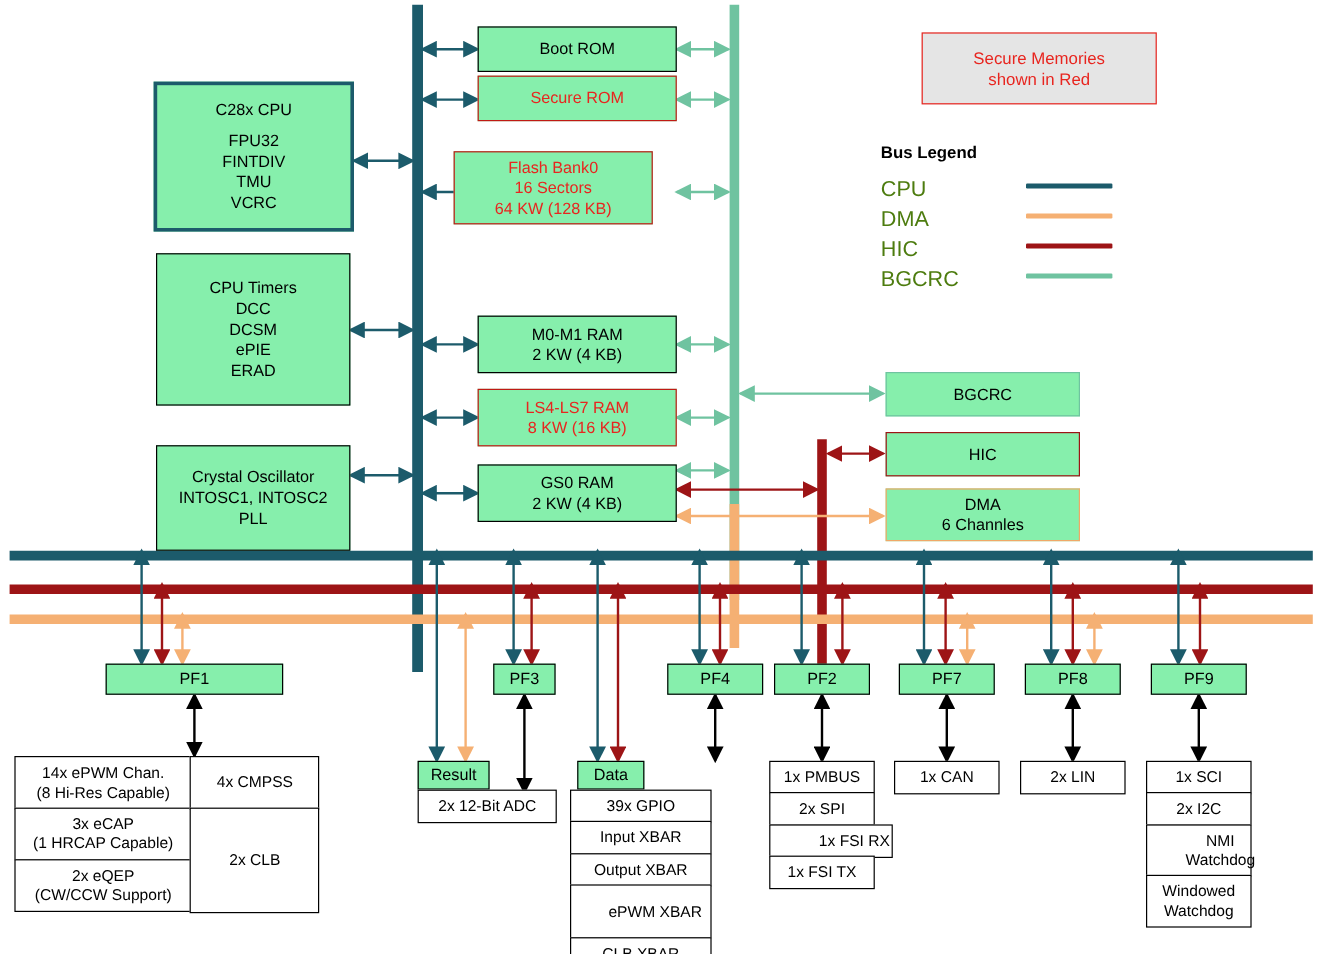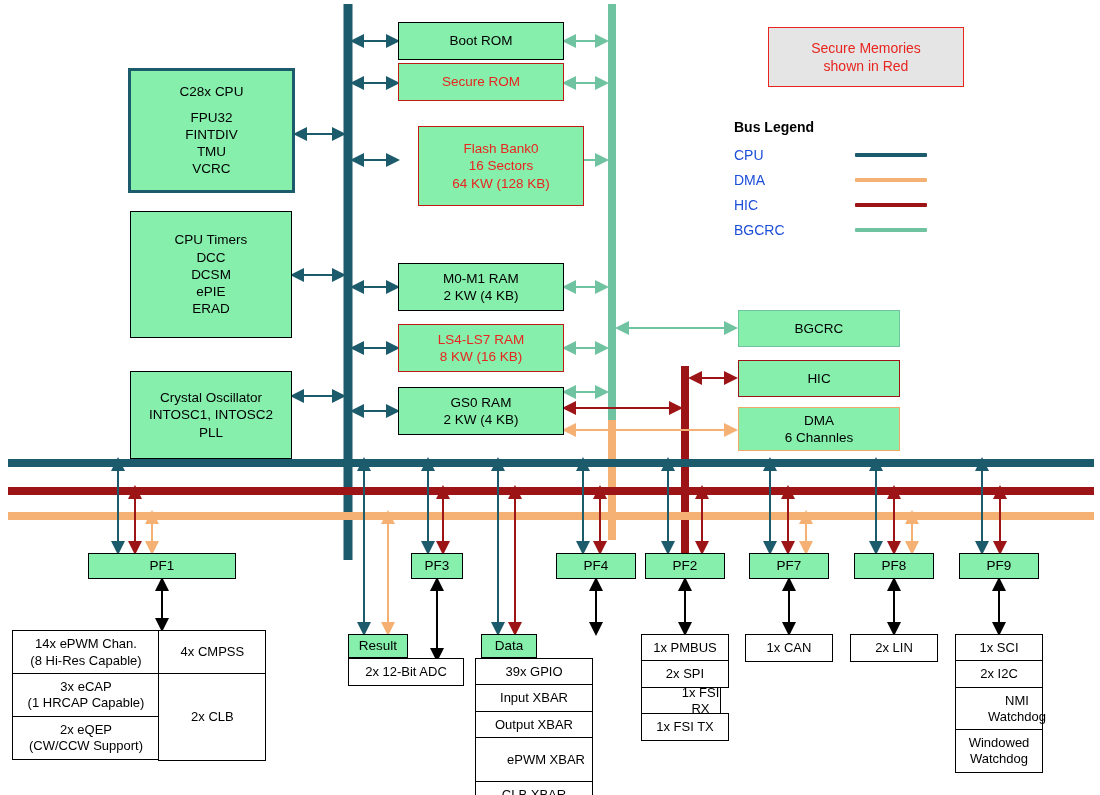--- a/index.html
+++ b/index.html
@@ -31,21 +31,21 @@
   .red{color:#e8251f;}
   .redborder{border-color:#c01a14;}
   .teal-thick{border:3px solid #1c5b6b;}
   .green-border{border:1.6px solid #6fc3a0;}
   .orange-border{border:1.6px solid #f0a868;}
   .darkred-border{border:1.8px solid #9d1416;}
   .legend-title{
     position:absolute;font-weight:bold;font-size:14px;color:#000;
   }
   .legend-label{
-    position:absolute;font-size:14px;color:#1d4ed8;
+    position:absolute;font-size:18px;color:#4d7c0f;
   }
   .legend-bar{position:absolute;height:4px;border-radius:1px;}
   .note{
     position:absolute;
     border:1.6px solid #e8251f;
     color:#e8251f;
     font-size:14px;
     text-align:center;
     display:flex;align-items:center;justify-content:center;
     line-height:1.3;
@@ -278,21 +278,21 @@
   </div>
 
   <div class="box" style="left:398px;top:22px;width:166px;height:38px;">
     <span class="ln">Boot ROM</span>
   </div>
 
   <div class="box redborder" style="left:398px;top:63px;width:166px;height:38px;">
     <span class="ln red">Secure ROM</span>
   </div>
 
-  <div class="box redborder" style="left:418px;top:126px;width:166px;height:80px;">
+  <div class="box redborder" style="left:378px;top:126px;width:166px;height:61px;">
     <span class="ln red">Flash Bank0</span>
     <span class="ln red">16 Sectors</span>
     <span class="ln red">64 KW (128 KB)</span>
   </div>
 
   <div class="box" style="left:398px;top:263px;width:166px;height:48px;">
     <span class="ln">M0-M1 RAM</span>
     <span class="ln">2 KW (4 KB)</span>
   </div>
 
@@ -396,21 +396,21 @@
     </div>
   </div>
 
   <div class="grp" style="left:641px;top:634px;">
     <div class="cell" style="width:88px;height:28px;">
       <span class="ln">1x PMBUS</span>
     </div>
     <div class="cell" style="width:88px;height:28px;">
       <span class="ln">2x SPI</span>
     </div>
-    <div class="cell" style="width:80px;height:28px;padding-left:39px;">
+    <div class="cell" style="width:103px;height:28px;padding-left:39px;">
       <span class="ln">1x FSI RX</span>
     </div>
     <div class="cell" style="width:88px;height:28px;">
       <span class="ln">1x FSI TX</span>
     </div>
   </div>
 
   <div class="grp" style="left:745px;top:634px;">
     <div class="cell" style="width:88px;height:28px;">
       <span class="ln">1x CAN</span>

